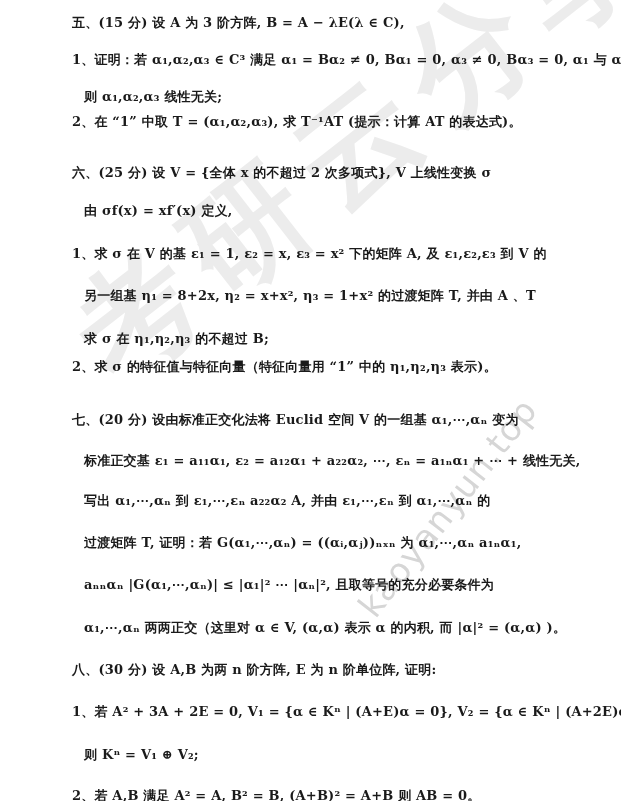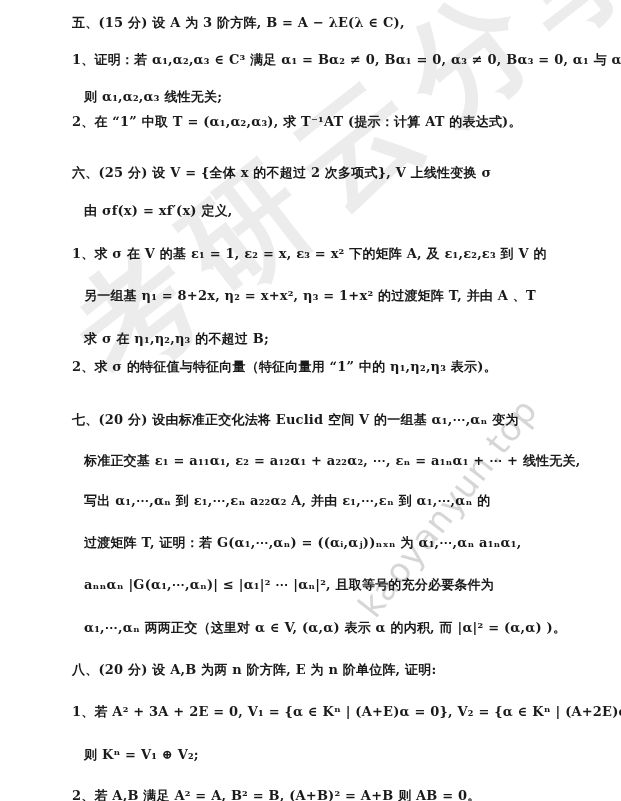--- a/index.html
+++ b/index.html
@@ -46,17 +46,17 @@
   <div class="line l0" style="top:244px">1、求 σ 在 V 的基 ε₁ = 1, ε₂ = x, ε₃ = x² 下的矩阵 A, 及 ε₁,ε₂,ε₃ 到 V 的</div>
   <div class="line l1" style="top:286px">另一组基 η₁ = 8+2x, η₂ = x+x², η₃ = 1+x² 的过渡矩阵 T, 并由 A 、T</div>
   <div class="line l1" style="top:329px">求 σ 在 η₁,η₂,η₃ 的不超过 B;</div>
   <div class="line l0" style="top:357px">2、求 σ 的特征值与特征向量（特征向量用 “1” 中的 η₁,η₂,η₃ 表示)。</div>
   <div class="line l0" style="top:410px">七、(20 分) 设由标准正交化法将 Euclid 空间 V 的一组基 α₁,⋯,αₙ 变为</div>
   <div class="line l1" style="top:451px">标准正交基 ε₁ = a₁₁α₁, ε₂ = a₁₂α₁ + a₂₂α₂, ⋯, εₙ = a₁ₙα₁ + ⋯ + 线性无关,</div>
   <div class="line l1" style="top:491px">写出 α₁,⋯,αₙ 到 ε₁,⋯,εₙ a₂₂α₂ A, 并由 ε₁,⋯,εₙ 到 α₁,⋯,αₙ 的</div>
   <div class="line l1" style="top:533px">过渡矩阵 T, 证明：若 G(α₁,⋯,αₙ) = ((αᵢ,αⱼ))ₙₓₙ 为 α₁,⋯,αₙ a₁ₙα₁,</div>
   <div class="line l1" style="top:575px">aₙₙαₙ |G(α₁,⋯,αₙ)| ≤ |α₁|² ⋯ |αₙ|², 且取等号的充分必要条件为</div>
   <div class="line l1" style="top:618px">α₁,⋯,αₙ 两两正交（这里对 α ∈ V, (α,α) 表示 α 的内积, 而 |α|² = (α,α) )。</div>
-  <div class="line l0" style="top:660px">八、(20 分) 设 A,B 为两 n 阶方阵, E 为 n 阶单位阵, 证明:</div>
+  <div class="line l0" style="top:660px">八、(30 分) 设 A,B 为两 n 阶方阵, E 为 n 阶单位阵, 证明:</div>
   <div class="line l0" style="top:702px">1、若 A² + 3A + 2E = 0, V₁ = {α ∈ Kⁿ | (A+E)α = 0}, V₂ = {α ∈ Kⁿ | (A+2E)α = 0},</div>
   <div class="line l1" style="top:745px">则 Kⁿ = V₁ ⊕ V₂;</div>
   <div class="line l0" style="top:786px">2、若 A,B 满足 A² = A, B² = B, (A+B)² = A+B 则 AB = 0。</div>
 </div>
 
 </body></html>

